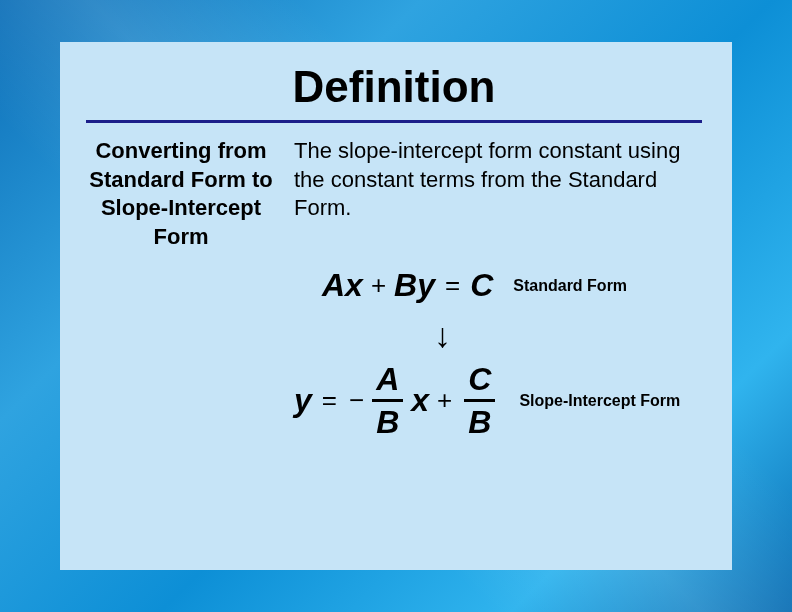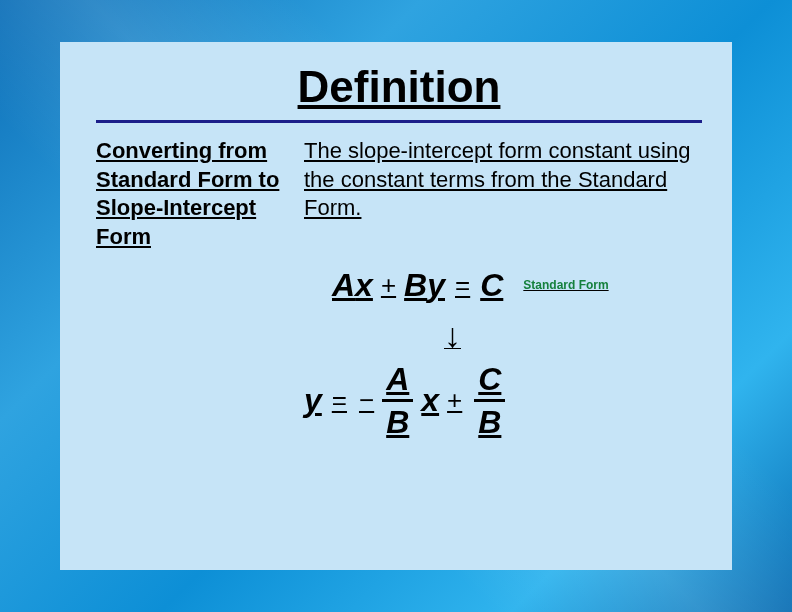--- a/index.html
+++ b/index.html
@@ -19,22 +19,21 @@
     background: linear-gradient(45deg, rgba(255,255,255,0) 35%, rgba(255,255,255,0.12) 50%, rgba(255,255,255,0) 65%);
     pointer-events: none;
   }
   .card {
     position: absolute;
     left: 60px;
     top: 42px;
     width: 672px;
     height: 528px;
     background: #c6e4f7;
-    padding: 20px 30px 24px 36px;
-    text-decoration: underline;
+    padding: 20px 30px 24px 26px;
   }
   .title {
     font-size: 44px;
     font-weight: 700;
     text-align: center;
     color: #000;
     margin-bottom: 8px;
   }
   .hr {
     border: none;
@@ -44,20 +43,21 @@
   .cols {
     display: flex;
     gap: 18px;
   }
   .left {
     width: 190px;
     font-size: 22px;
     font-weight: 700;
     line-height: 1.3;
     color: #000;
+    text-align: center;
   }
   .right {
     flex: 1;
   }
   .desc {
     font-size: 22px;
     line-height: 1.3;
     color: #000;
   }
   .eqs {
@@ -102,23 +102,23 @@
     padding: 0 4px;
     font-style: italic;
     font-weight: 700;
   }
   .frac .bar {
     width: 100%;
     border-top: 3px solid #000;
     margin: 4px 0;
   }
   .eq-label {
-    font-size: 12px;
+    font-size: 16px;
     font-weight: 700;
-    color: #15803d;
+    color: #000000;
     line-height: 1.2;
   }
   .arrow-row {
     text-align: left;
     padding-left: 140px;
     margin: 12px 0 8px 0;
   }
   .arrow {
     font-size: 34px;
     color: #000;
@@ -169,18 +169,21 @@
               <span class="den">B</span>
             </span>
             <span style="margin-left:4px;">x</span>
             <span class="op">+</span>
             <span class="frac">
               <span class="num">C</span>
               <span class="bar"></span>
               <span class="den">B</span>
             </span>
           </div>
+          <div class="eq-label">
+            <div>Slope-Intercept Form</div>
+          </div>
         </div>
 
       </div>
     </div>
   </div>
 </div>
 
 </body></html>

